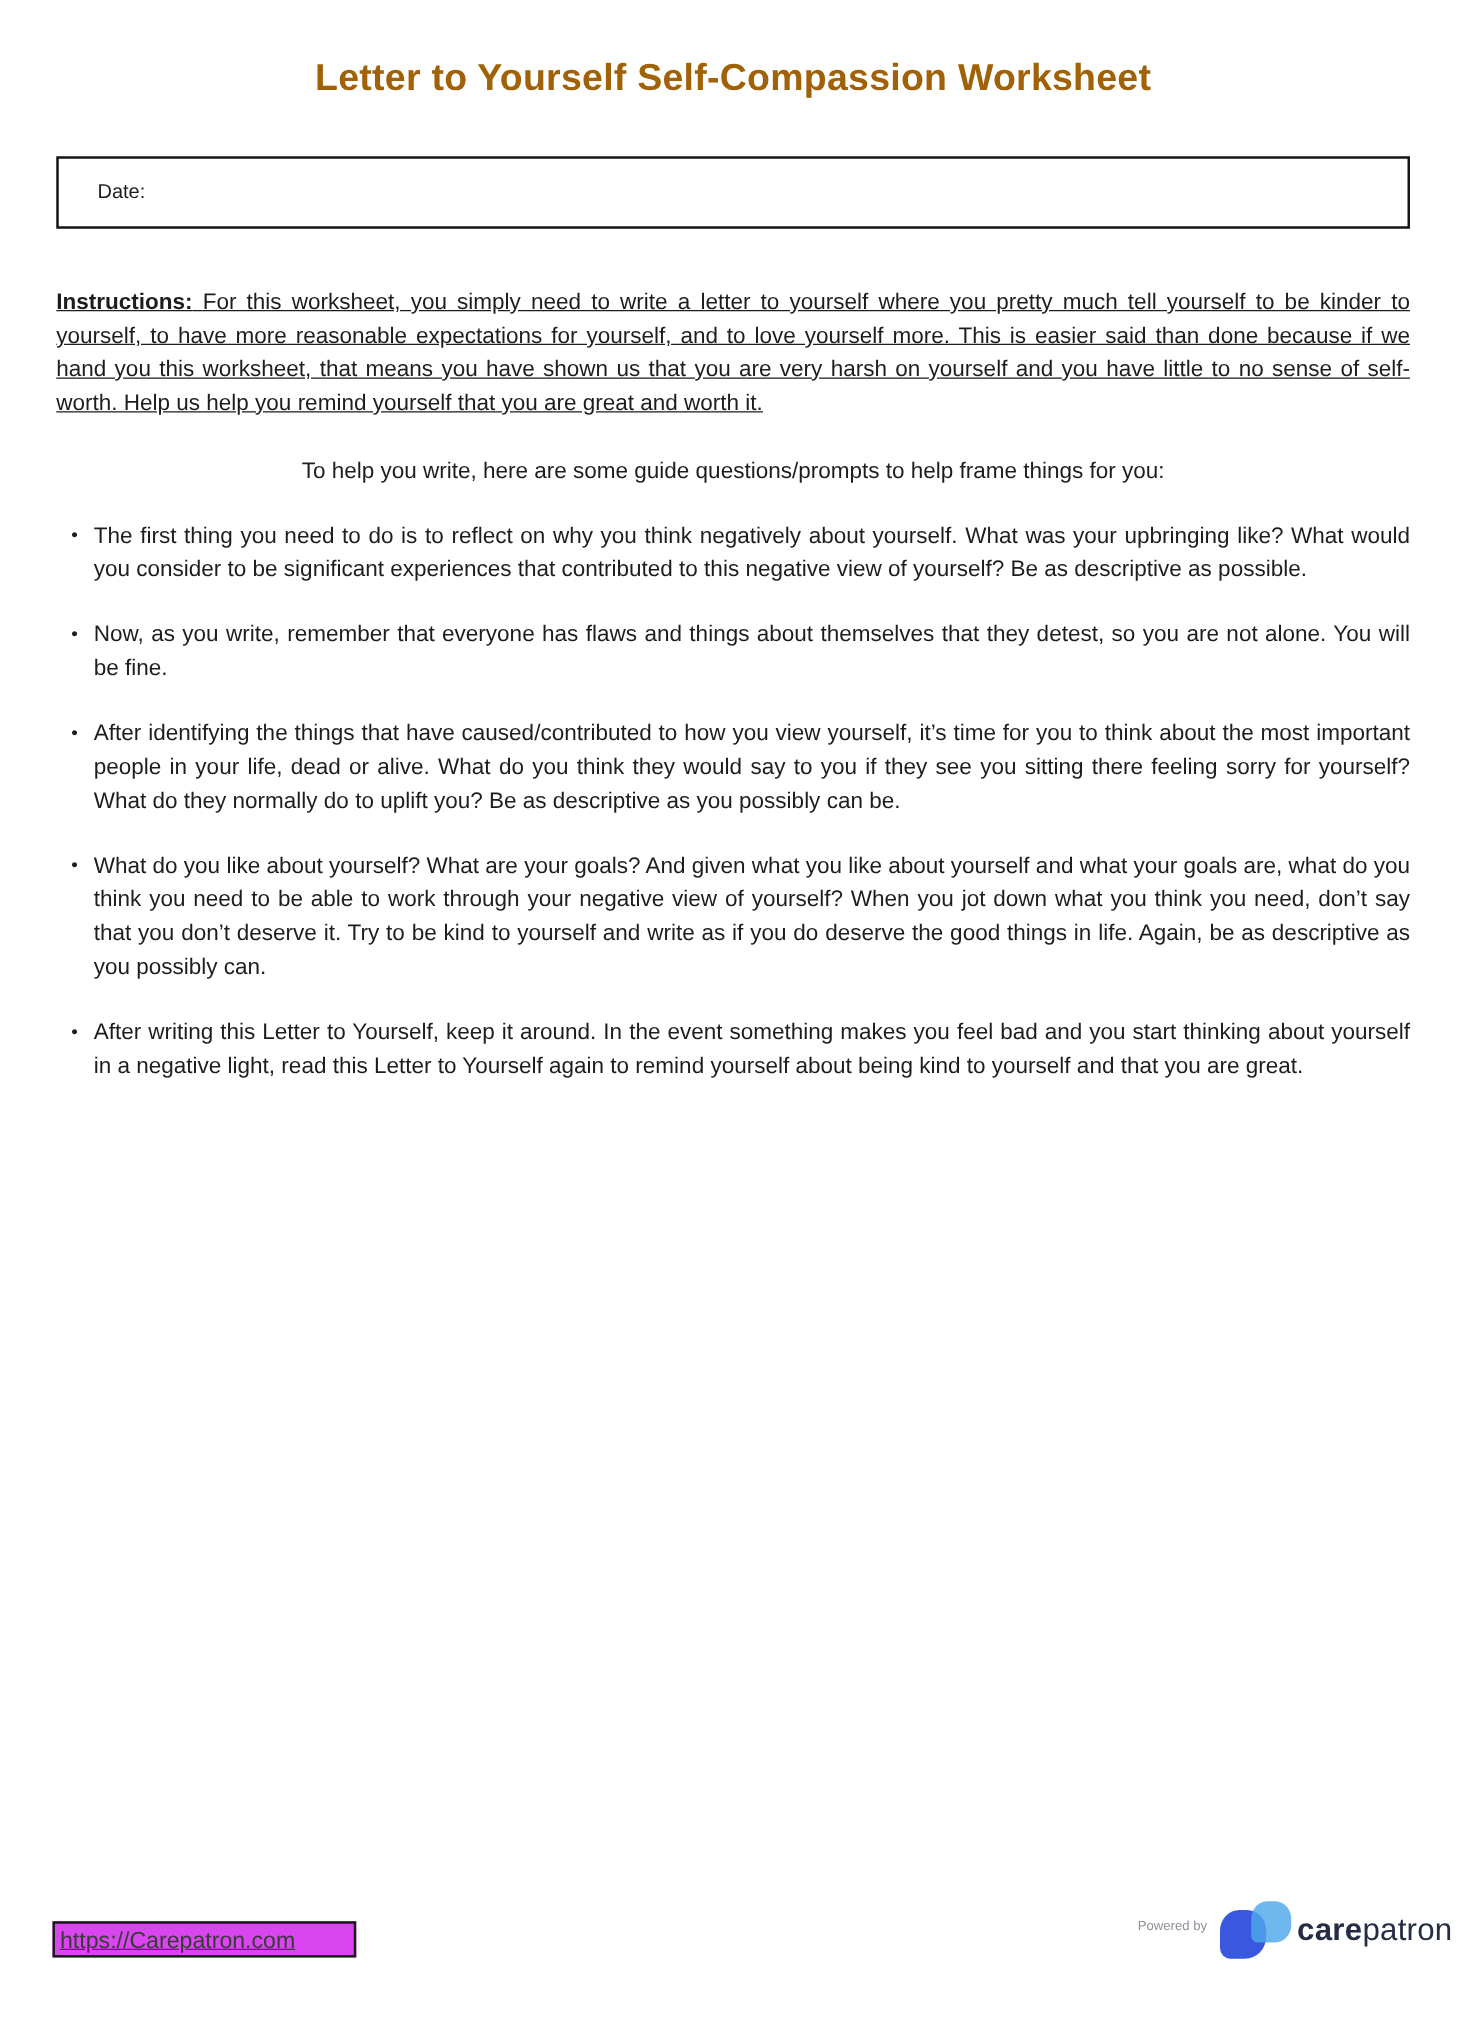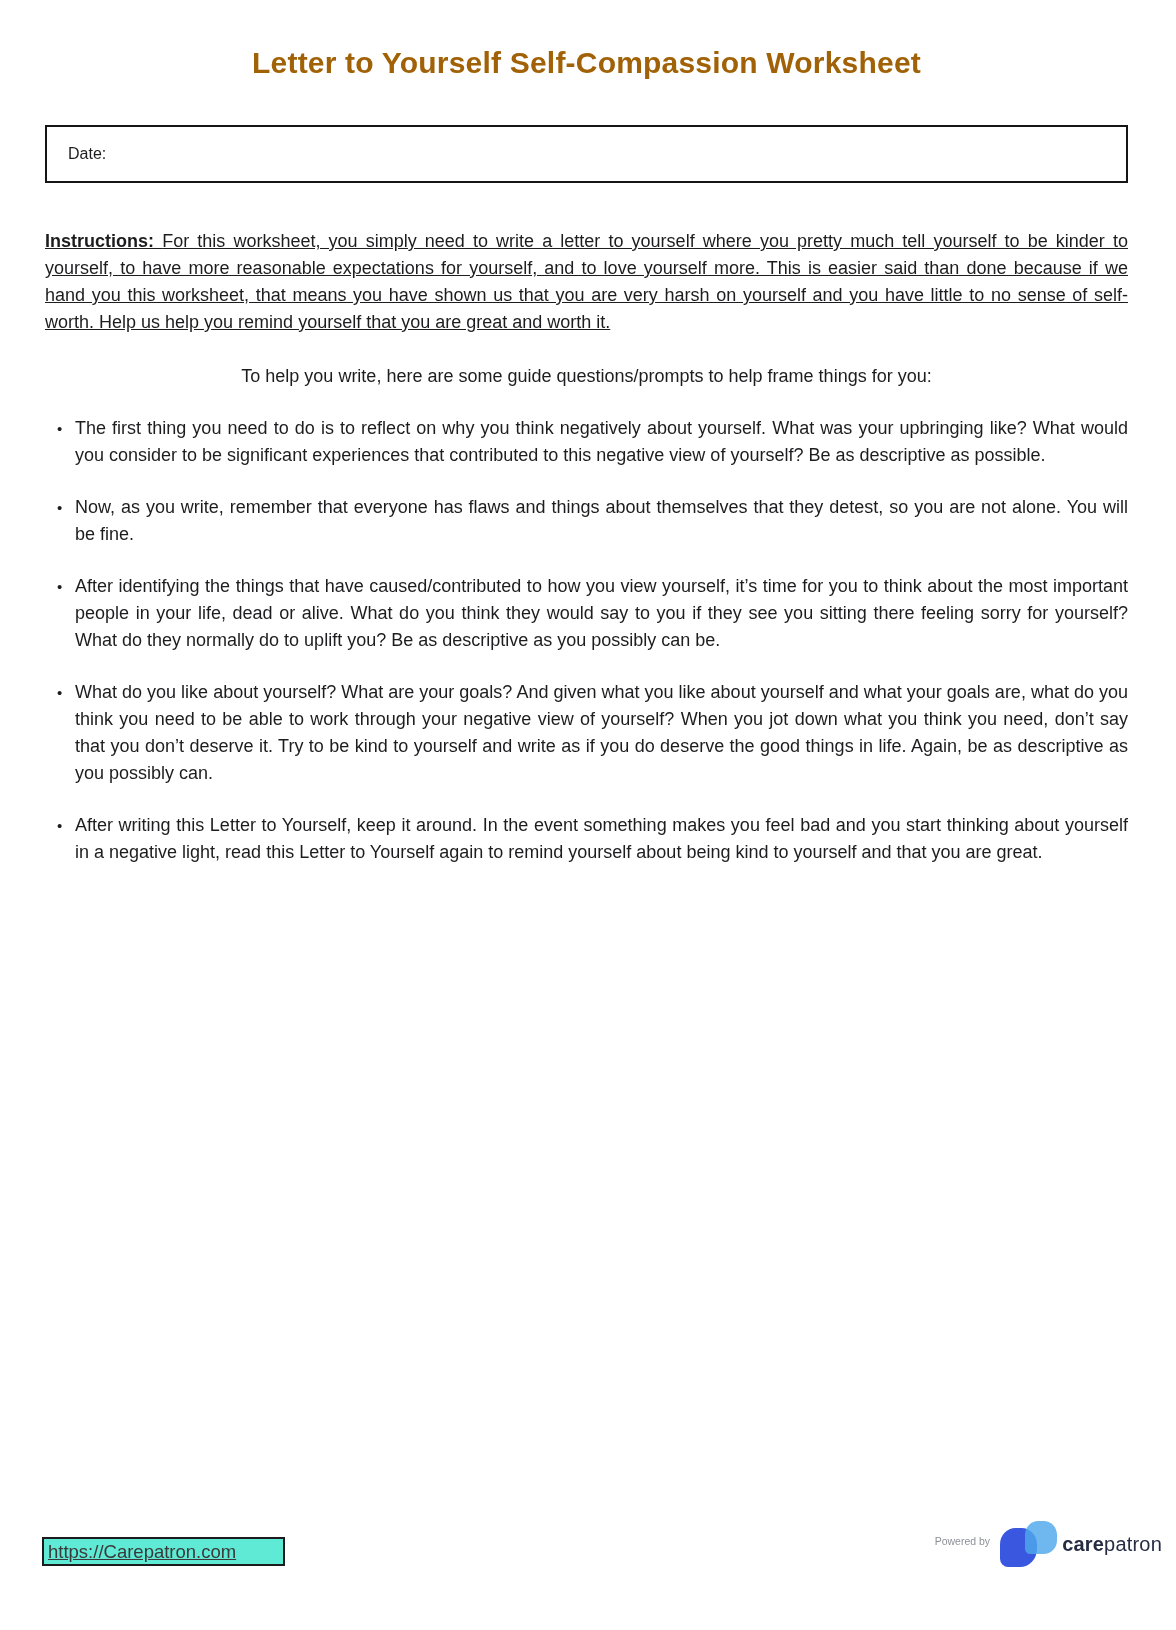--- a/index.html
+++ b/index.html
@@ -27,21 +27,21 @@
     margin: 45px auto 0 45px;
     width: 1083px; height: 58px;
     border: 2px solid #151515;
     display: flex;
   }
   .info-cell {
     display: flex; align-items: center;
     font-size: 16px; color: #1d1d1f;
   }
   .cell-name { width: 61%; border-right: 2px solid #151515; padding-left: 17px; }
-  .cell-date { flex: 1; padding-left: 21px; }
+  .cell-date { flex: 1; padding-left: 31px; }
 
   .content {
     margin: 45px 48px 0 45px;
     width: 1083px;
     font-size: 18px;
     line-height: 27px;
   }
   .para { text-align: justify; margin-bottom: 27px; text-decoration: underline; }
   .para .bold-lead { font-weight: bold; }
   .guide-intro { text-align: center; margin-bottom: 25px; }
@@ -56,21 +56,21 @@
   }
   .bullet-text { flex: 1; text-align: justify; }
 
   .footer-link-box {
     position: absolute;
     left: 42px; top: 1537px;
     width: 243px; height: 29px;
     border: 2px solid #1c1c1c;
     display: flex; align-items: center;
     padding: 0 4px;
-    background: #5eead4;
+    background: #d946ef;
   }
   .footer-link-box a, .footer-link-text {
     font-size: 18.5px;
     color: #3a3a3a;
     text-decoration: underline;
     white-space: nowrap;
     cursor: pointer;
   }
 
   .powered {
@@ -93,21 +93,21 @@
     border-radius: 42% 42% 46% 22%;
   }
   .bubble-small {
     position: absolute; left: 25px; top: 1px;
     width: 32px; height: 33px;
     background: #4fa8ec;
     opacity: 0.82;
     border-radius: 42% 42% 42% 16%;
   }
   .logo-word {
-    font-size: 20px;
+    font-size: 25px;
     color: #252c44;
     letter-spacing: 0.2px;
     white-space: nowrap;
     margin-left: 2px;
   }
   .logo-word .bold { font-weight: bold; }
 </style>
 </head>
 <body>
 

